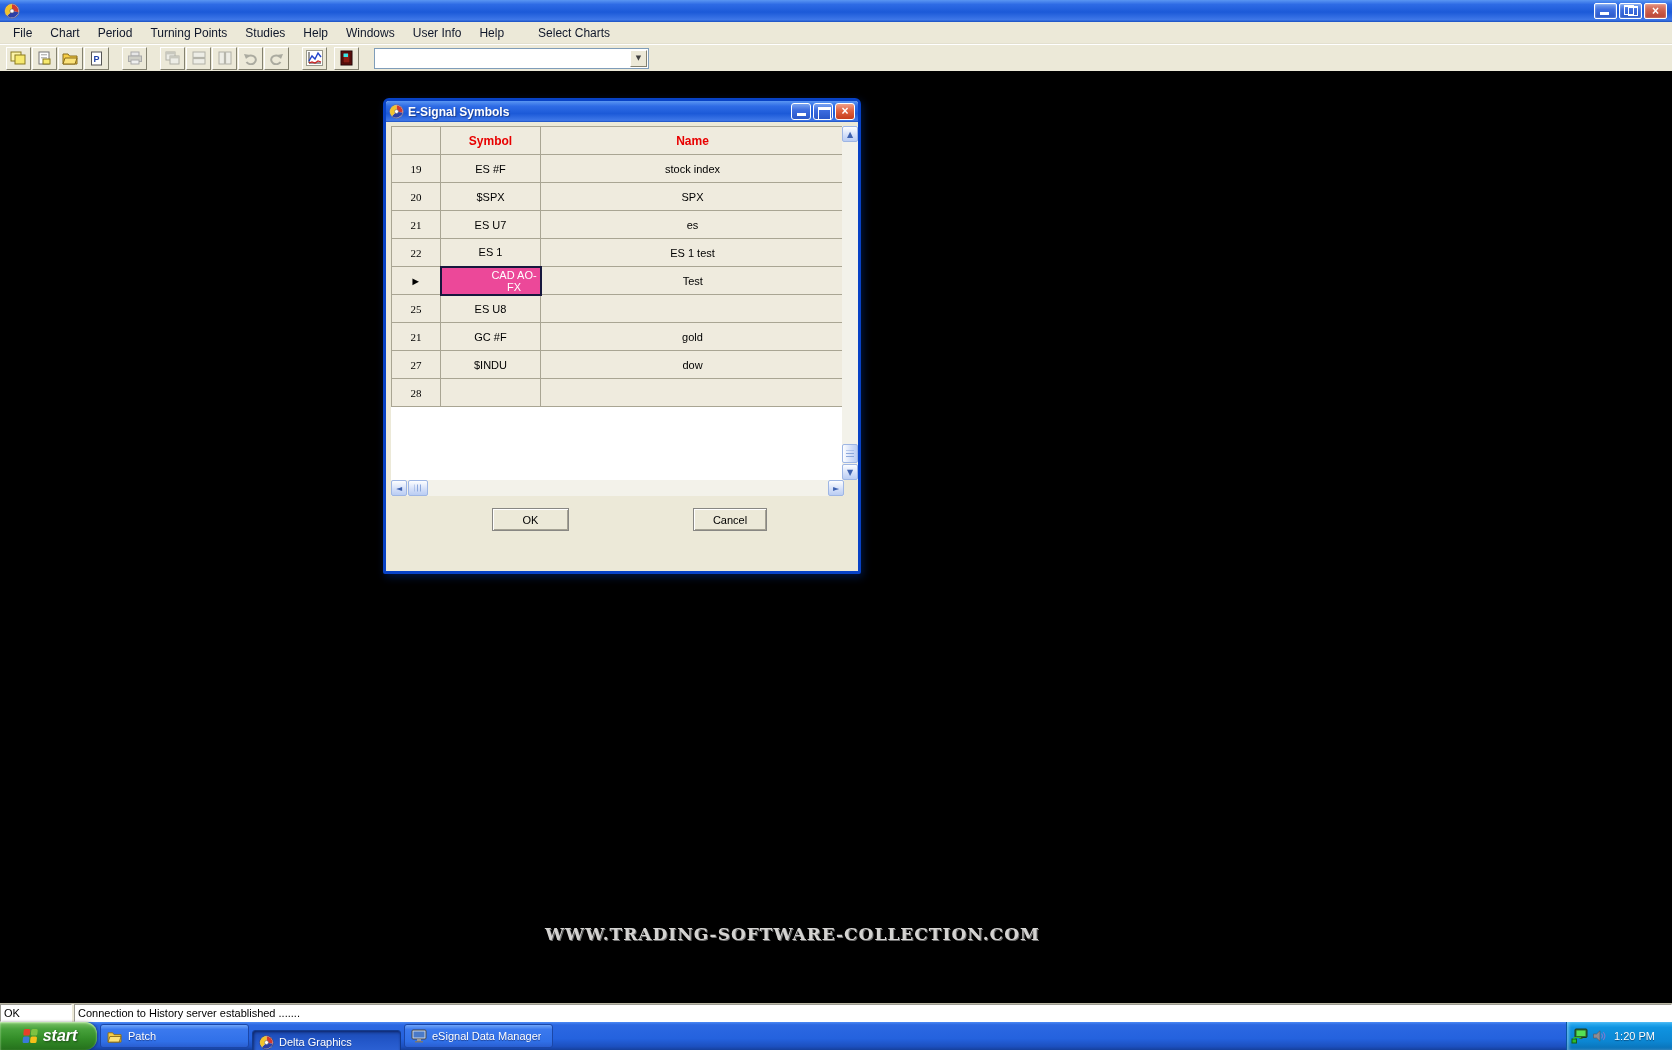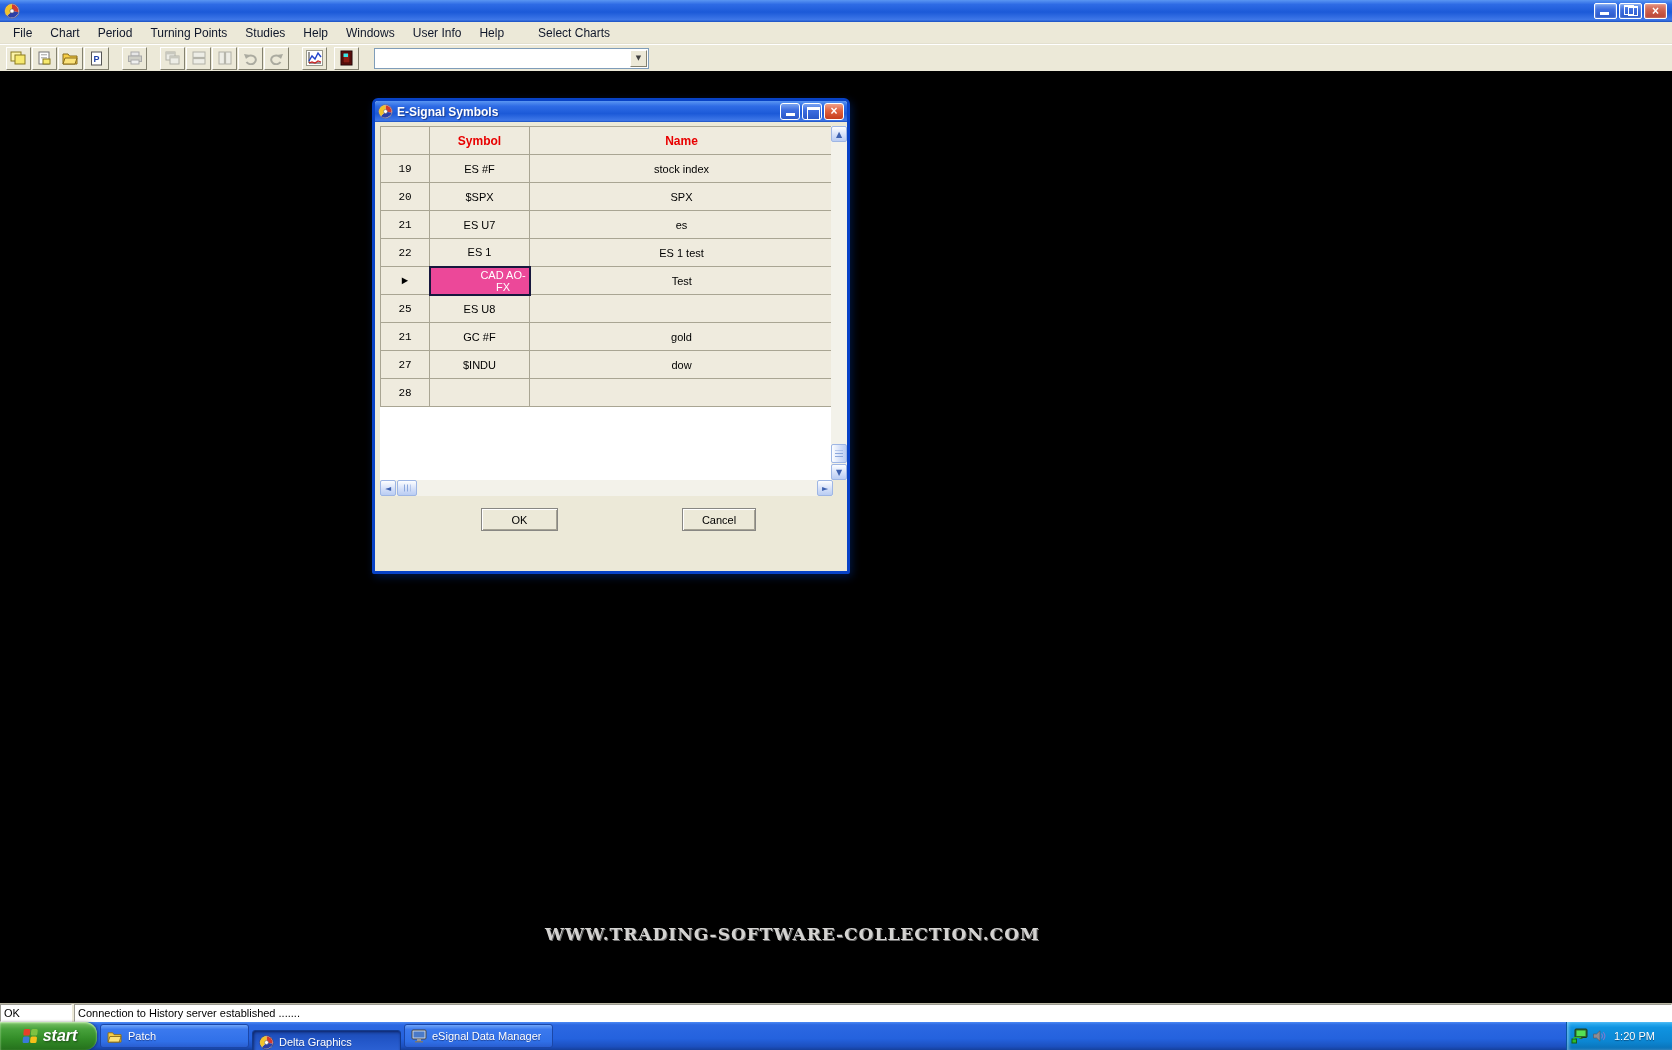--- a/index.html
+++ b/index.html
@@ -38,41 +38,41 @@
     display:flex; align-items:center; position:relative; }
   .tb-combo .combo-value { flex:1; font-size:11px; padding-left:3px; color:#000; }
   .tb-combo .combo-arrow { width:17px; height:17px; margin-right:1px; background:#ECE9D8;
     border:1px solid; border-color:#fff #848270 #848270 #fff; font-size:7px; color:#404040;
     display:flex; align-items:center; justify-content:center; font-family:"DejaVu Sans",sans-serif; }
 
   
   .workspace { position:absolute; left:0; top:71px; width:1672px; height:932px; background:#000; }
 
   
-  .dialog { position:absolute; left:372px; top:98px; width:478px; height:476px;
+  .dialog { position:absolute; left:383px; top:98px; width:478px; height:476px;
     border:3px solid #0842C6; border-radius:6px 6px 2px 2px; background:#ECE9D8;
     box-shadow:2px 3px 8px rgba(0,40,120,.55); }
   .dlg-titlebar { height:21px; border-radius:3px 3px 0 0;
     background:linear-gradient(180deg,#5A96F2 0%,#2E6BE5 25%,#1C5AD8 60%,#3E77E8 92%,#1A4FC0 100%);
     display:flex; align-items:center; padding:0 3px; }
   .dlg-title { color:#fff; font-weight:bold; font-size:12px; margin-left:4px; text-shadow:1px 1px 1px #1B3C8C; flex:1; }
   .dlg-controls { display:flex; gap:2px; }
   .dlg-btn { width:20px; height:17px; border-radius:3px; border:1px solid #fff; position:relative;
     background:linear-gradient(180deg,#7BA4F0 0%,#3E6EE0 40%,#2A57C8 100%); }
   .dlg-btn.close { background:linear-gradient(180deg,#F0A088 0%,#E0613F 45%,#C63C1C 100%); }
   .dlg-body { position:relative; width:472px; height:415px; background:#ECE9D8; }
 
   .table-viewport { position:absolute; left:5px; top:4px; width:453px; height:354px; background:#fff; overflow:hidden; }
   table.symbols { border-collapse:collapse; table-layout:fixed; width:453px; }
   table.symbols col.c1 { width:49px; } table.symbols col.c2 { width:100px; } table.symbols col.c3 { width:304px; }
   table.symbols td, table.symbols th { border:1px solid #A9A593; background:#EFEBDE; height:28px;
     text-align:center; vertical-align:middle; font-size:11px; color:#000; font-weight:normal; overflow:hidden; }
   table.symbols th { color:#E80000; font-weight:bold; font-size:12px; }
   td.c-sym.sel { background:#ec4899; color:#fff; border:2px solid #17173D;padding-left:47px; }
-  td.c-num { font-family:Liberation Mono, monospace; }
+  td.c-num { font-family:Liberation Serif, serif; }
 
   
   .sb-btn { position:absolute; width:16px; height:16px; border-radius:2px; border:1px solid #9EB6E4;
     background:linear-gradient(180deg,#FDFEFF 0%,#D2DEF8 60%,#BACDF3 100%);
     color:#3E62B0; font-size:8px; display:flex; align-items:center; justify-content:center;
     font-family:"DejaVu Sans",sans-serif; }
   .sb-thumb { position:absolute; border-radius:2px; border:1px solid #9EB6E4;
     background:linear-gradient(90deg,#FDFEFF 0%,#D2DEF8 60%,#BACDF3 100%); }
   .vscroll { position:absolute; left:456px; top:4px; width:16px; height:354px; background:#F3F2EA; }
   .vscroll .up { top:0; left:0; }

